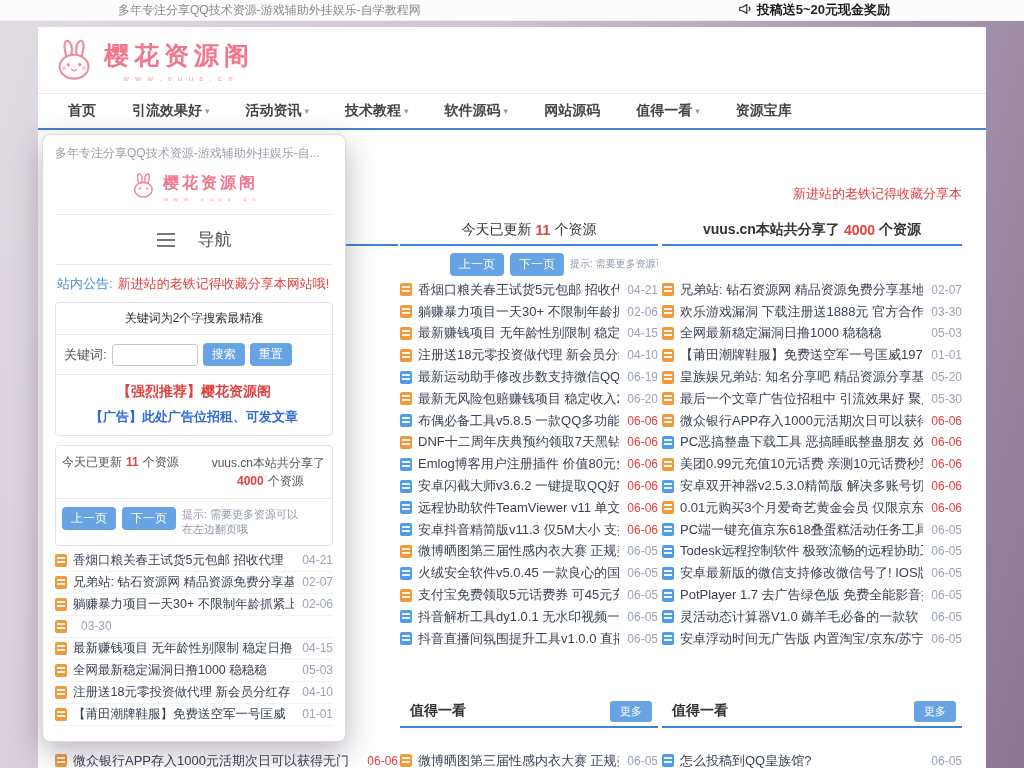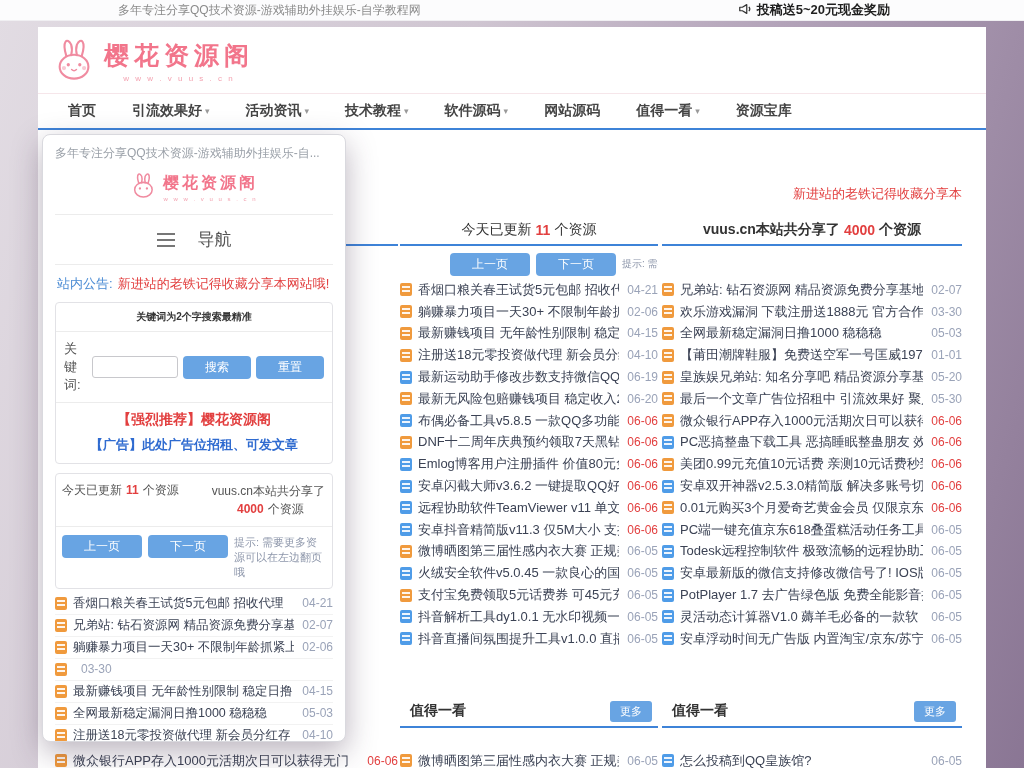--- a/index.html
+++ b/index.html
@@ -26,21 +26,21 @@
   
   .main{position:absolute;left:0;top:103px;width:100%;height:638px;background:#fff;}
   .top-marquee{position:absolute;top:55px;left:362px;width:562px;text-align:right;font-size:13px;color:#e23f3f;white-space:nowrap;overflow:hidden;}
   .panel-head{position:absolute;top:86px;height:30px;border-bottom:2px solid #3e83d8;display:flex;align-items:center;justify-content:center;font-size:14px;color:#333;background:#fff;}
   .panel-head.bold{font-weight:bold;}
   .ph-left{left:17px;width:343px;}
   .ph-mid{left:362px;width:258px;}
   .ph-right{left:624px;width:300px;}
   .num{color:#e23f3f;font-style:normal;font-weight:bold;margin:0 4px;}
   .pager{position:absolute;top:121px;left:362px;width:258px;height:26px;display:flex;align-items:center;gap:6px;padding-left:50px;overflow:hidden;}
-  .pg-btn{flex:none;background:#68a4e3;color:#fff;font-size:12px;padding:3px 22px;border-radius:4px;border:none;cursor:pointer;white-space:nowrap;}
+  .pg-btn{flex:none;background:#68a4e3;color:#fff;font-size:12px;padding:3px 9px;border-radius:4px;border:none;cursor:pointer;white-space:nowrap;}
   .pg-tip{font-size:10px;color:#8e97ab;white-space:nowrap;overflow:hidden;min-width:0;}
   .res-list{position:absolute;top:149px;list-style:none;}
   .rl-mid{left:362px;width:258px;}
   .rl-right{left:624px;width:300px;}
   .res-item{display:flex;align-items:center;height:21.8px;font-size:13px;cursor:pointer;overflow:hidden;}
   .doc-icon{position:relative;width:12px;height:13px;border-radius:2px;margin-right:6px;flex:none;background:#f09a3d;}
   .doc-icon::after{content:"";position:absolute;left:2px;top:3px;width:8px;height:2px;background:rgba(255,255,255,.9);box-shadow:0 4px 0 rgba(255,255,255,.9);}
   .res-title{flex:1;min-width:0;color:#3b4254;white-space:nowrap;overflow:hidden;}
   .res-date{margin-left:8px;font-size:12px;color:#9aa3b8;flex:none;}
   .res-date.hot{color:#e23f3f;}
@@ -58,21 +58,21 @@
   .ov-logo{display:flex;align-items:center;justify-content:center;gap:5px;padding:4px 0 10px;border-bottom:1px solid #ececec;cursor:pointer;}
   .ov-logo .logo-name{font-size:16px;letter-spacing:3px;}
   .ov-logo .logo-url{font-size:6px;}
   .ov-nav{display:flex;align-items:center;justify-content:center;gap:23px;padding:13px 0;border-bottom:1px solid #ececec;font-size:17px;color:#555;cursor:pointer;}
   .burger{width:18px;height:14px;border-top:2px solid #777;border-bottom:2px solid #777;position:relative;display:inline-block;}
   .burger::after{content:"";position:absolute;left:0;top:4px;width:100%;height:2px;background:#777;}
   .ov-notice{display:flex;gap:5px;padding:10px 2px 9px;font-size:13px;white-space:nowrap;overflow:hidden;}
   .ov-notice-label{color:#4a8bd4;flex:none;}
   .ov-notice-text{color:#e23f3f;overflow:hidden;}
   .ov-box{border:1px solid #e2e2e6;border-radius:4px;}
-  .ov-box-title{padding:7px 0;text-align:center;font-size:10px;font-weight:bold;color:#333;border-bottom:1px solid #ececec;}
+  .ov-box-title{padding:7px 0;text-align:center;font-size:12px;font-weight:normal;color:#333;border-bottom:1px solid #ececec;}
   .ov-search-row{display:flex;align-items:center;gap:5px;padding:8px;font-size:13px;color:#555;border-bottom:1px solid #ececec;}
   .ov-input{width:86px;height:22px;border:1px solid #c8c8cc;border-radius:3px;padding:0 4px;font-size:12px;}
   .ov-promo-hot{text-align:center;color:#e23f3f;font-weight:bold;font-size:14px;padding:8px 0 4px;cursor:pointer;}
   .ov-promo-ad{text-align:center;color:#2f6bd0;font-weight:bold;font-size:13px;padding:3px 0 9px;cursor:pointer;}
   .ov-stats-box{border:1px solid #e2e2e6;border-radius:4px;margin-top:9px;}
   .ov-stats{display:flex;justify-content:space-between;padding:8px 6px;font-size:12px;color:#555;border-bottom:1px solid #ececec;gap:32px;}
   .ov-stats .s-left{flex:none;white-space:nowrap;}
   .ov-stats .s-right{width:162px;text-align:center;line-height:1.5;}
   .ov-pager{display:flex;align-items:flex-start;gap:6px;padding:8px 6px;}
   .ov-pg-tip{font-size:11px;color:#8e97ab;line-height:1.35;width:118px;}

